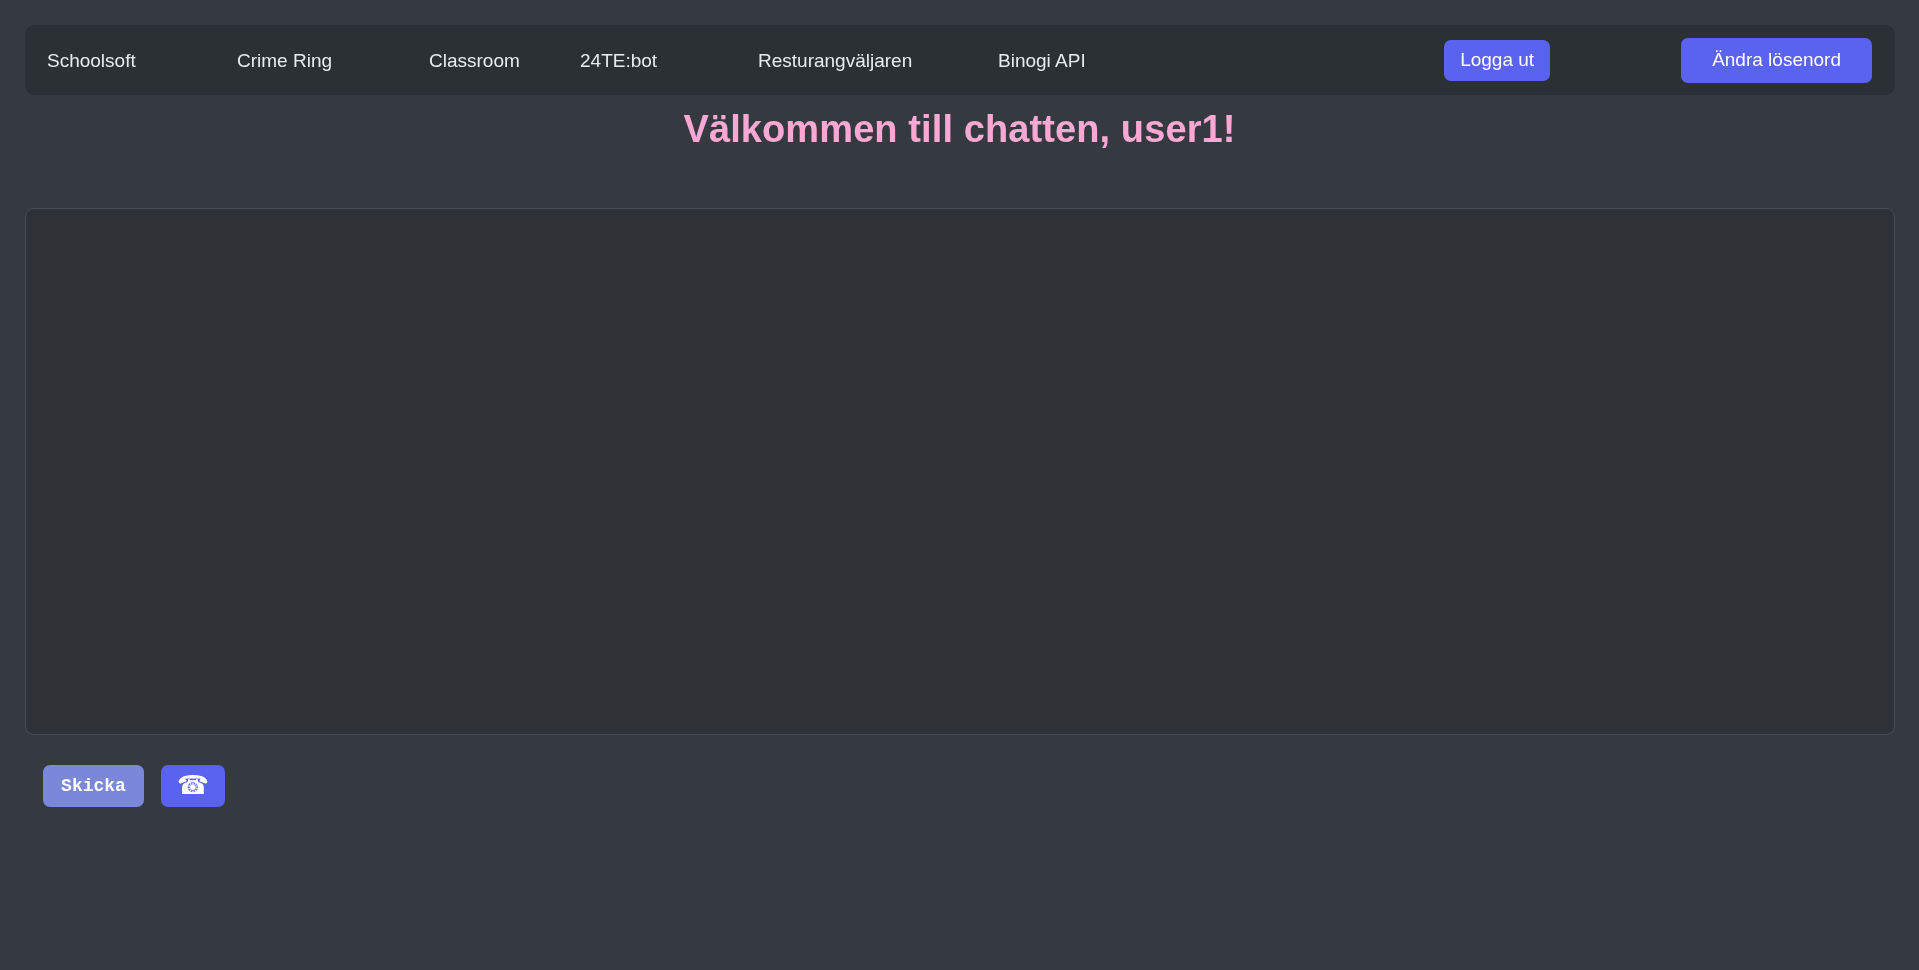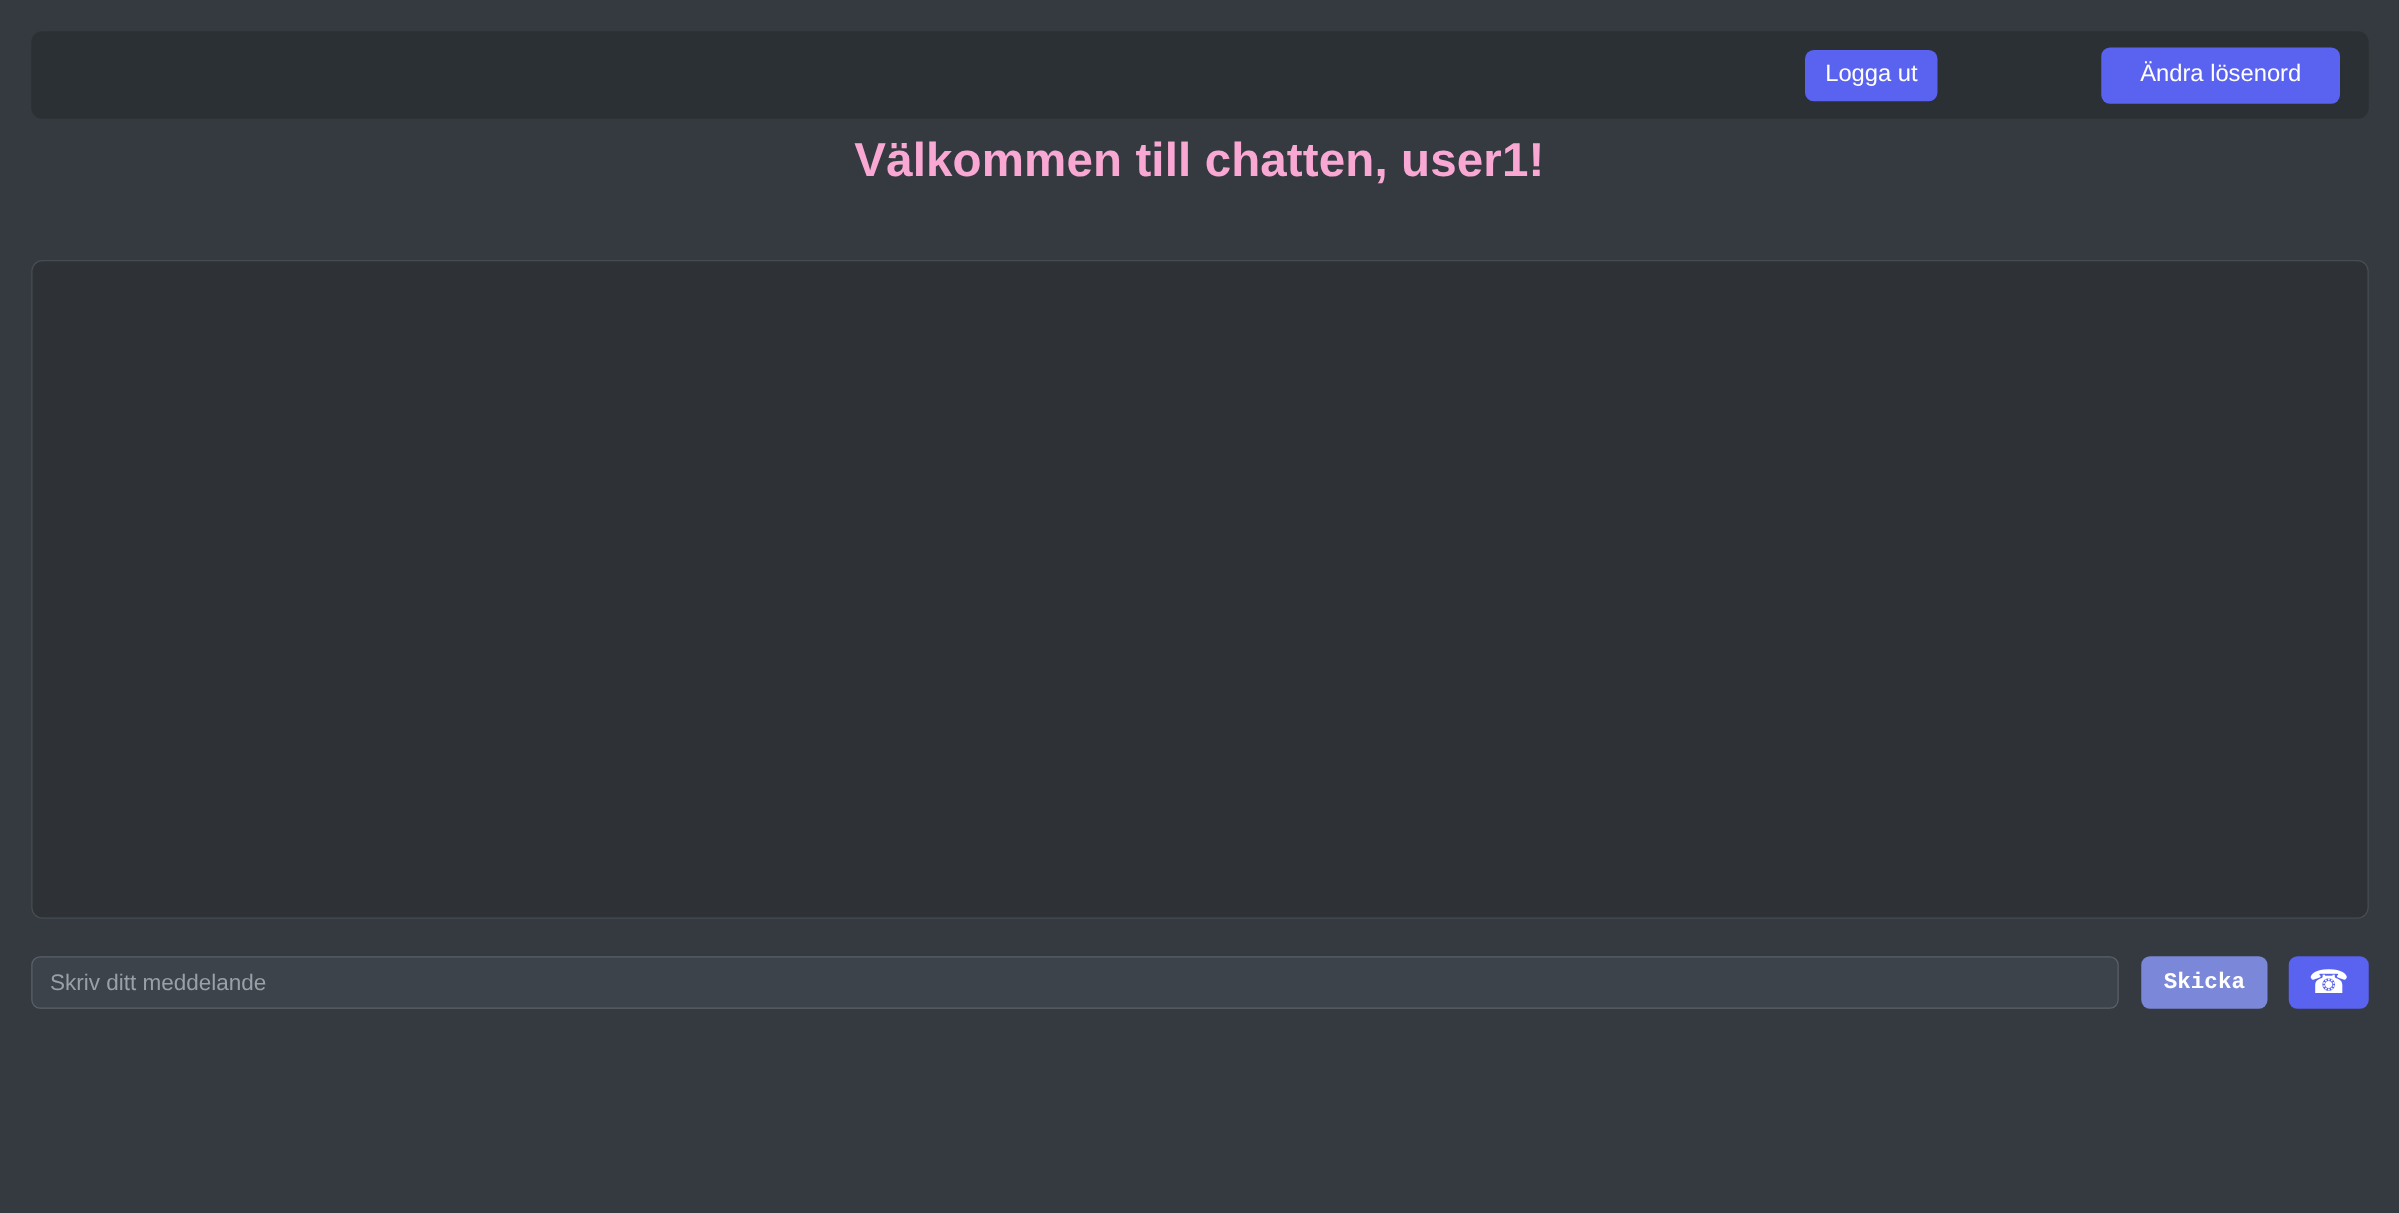--- a/index.html
+++ b/index.html
@@ -184,37 +184,44 @@
     transform: translateY(-1px);
   }
 </style>
 </head>
 <body>
 
 <div class="page">
 
   <nav class="navbar">
 
+    <div class="nav-links">
+      <a class="nav-link" href="#">Schoolsoft</a>
+      <a class="nav-link" href="#">Crime Ring</a>
+      <a class="nav-link" href="#">Classroom</a>
+      <a class="nav-link" href="#">24TE:bot</a>
+      <a class="nav-link" href="#">Resturangväljaren</a>
+      <a class="nav-link" href="#">Binogi API</a>
+    </div>
 
     <div class="nav-actions">
       <button class="btn btn-logout">Logga ut</button>
       <button class="btn btn-changepw">Ändra lösenord</button>
     </div>
 
   </nav>
 
   <h1 class="page-title">Välkommen till chatten, user1!</h1>
 
   <div class="chat-window" id="chat-window">
     <span class="chat-empty"></span>
   </div>
 
   <div class="composer">
 
-    <input class="message-input" type="text" placeholder="Skriv ditt meddelande" style="">
 
     <button class="btn btn-send">Skicka</button>
 
     <button class="btn btn-call">
       <span class="phone-glyph">☎</span>
     </button>
 
   </div>
 
 </div>

